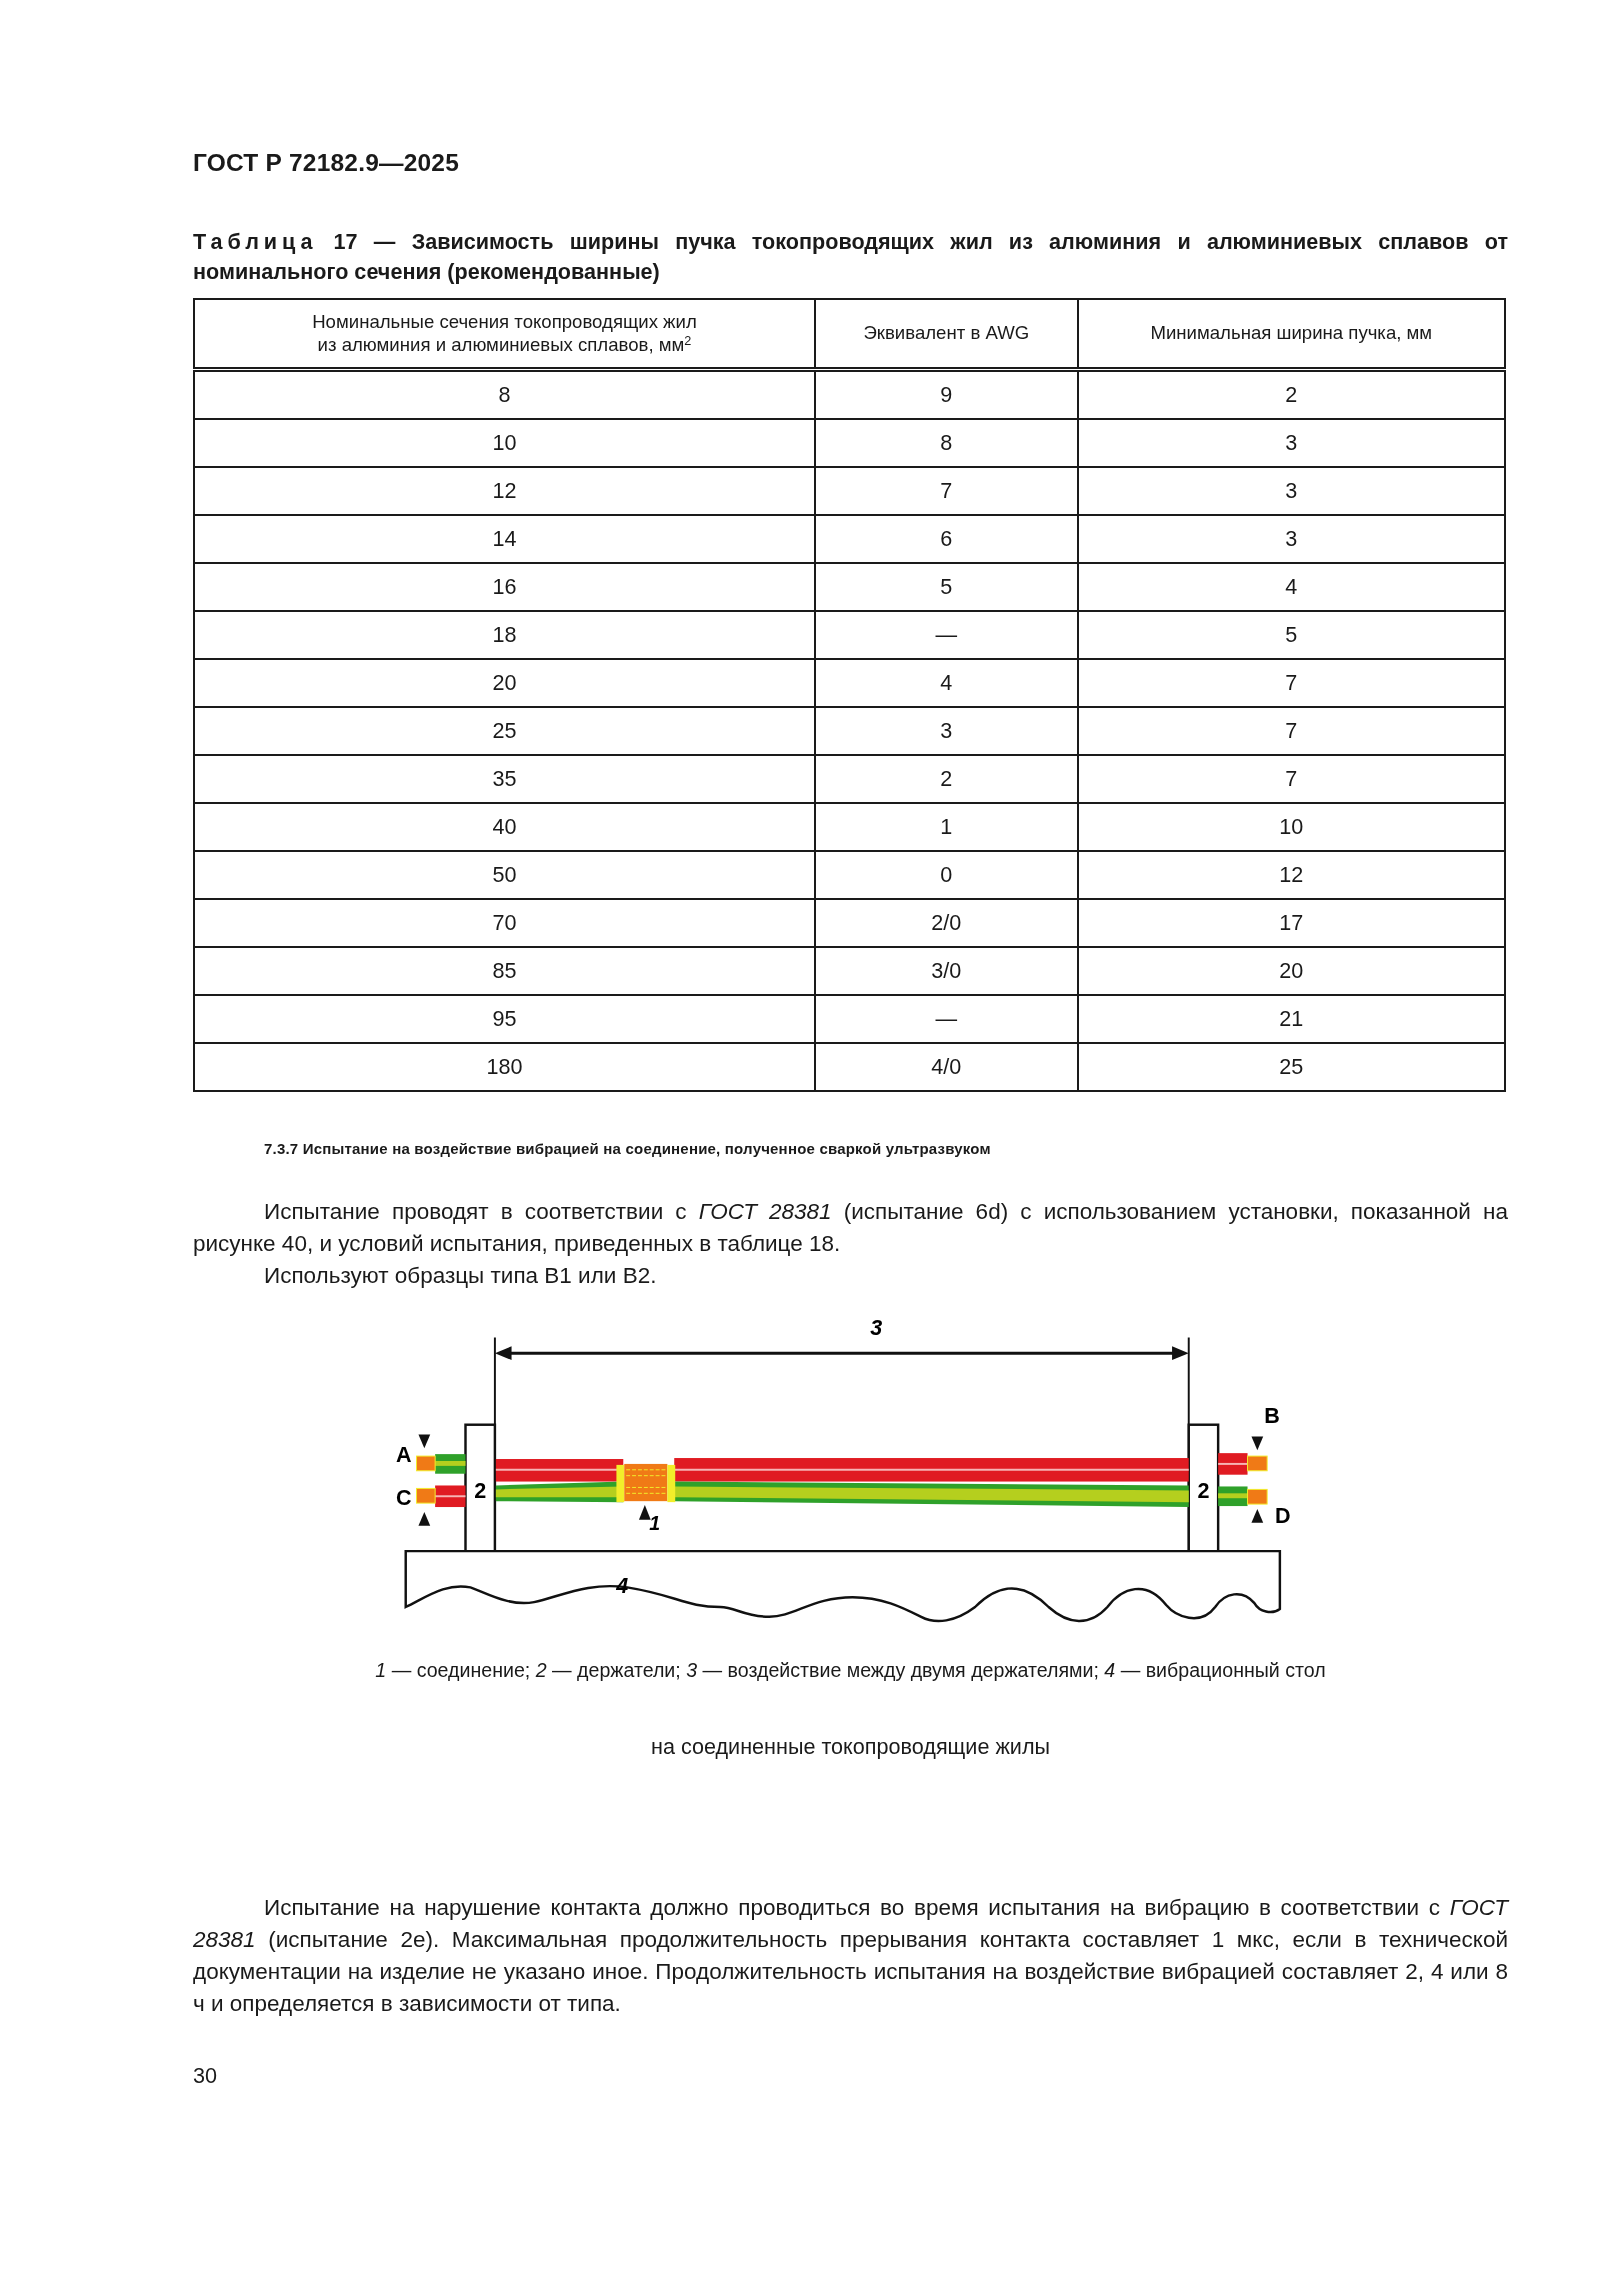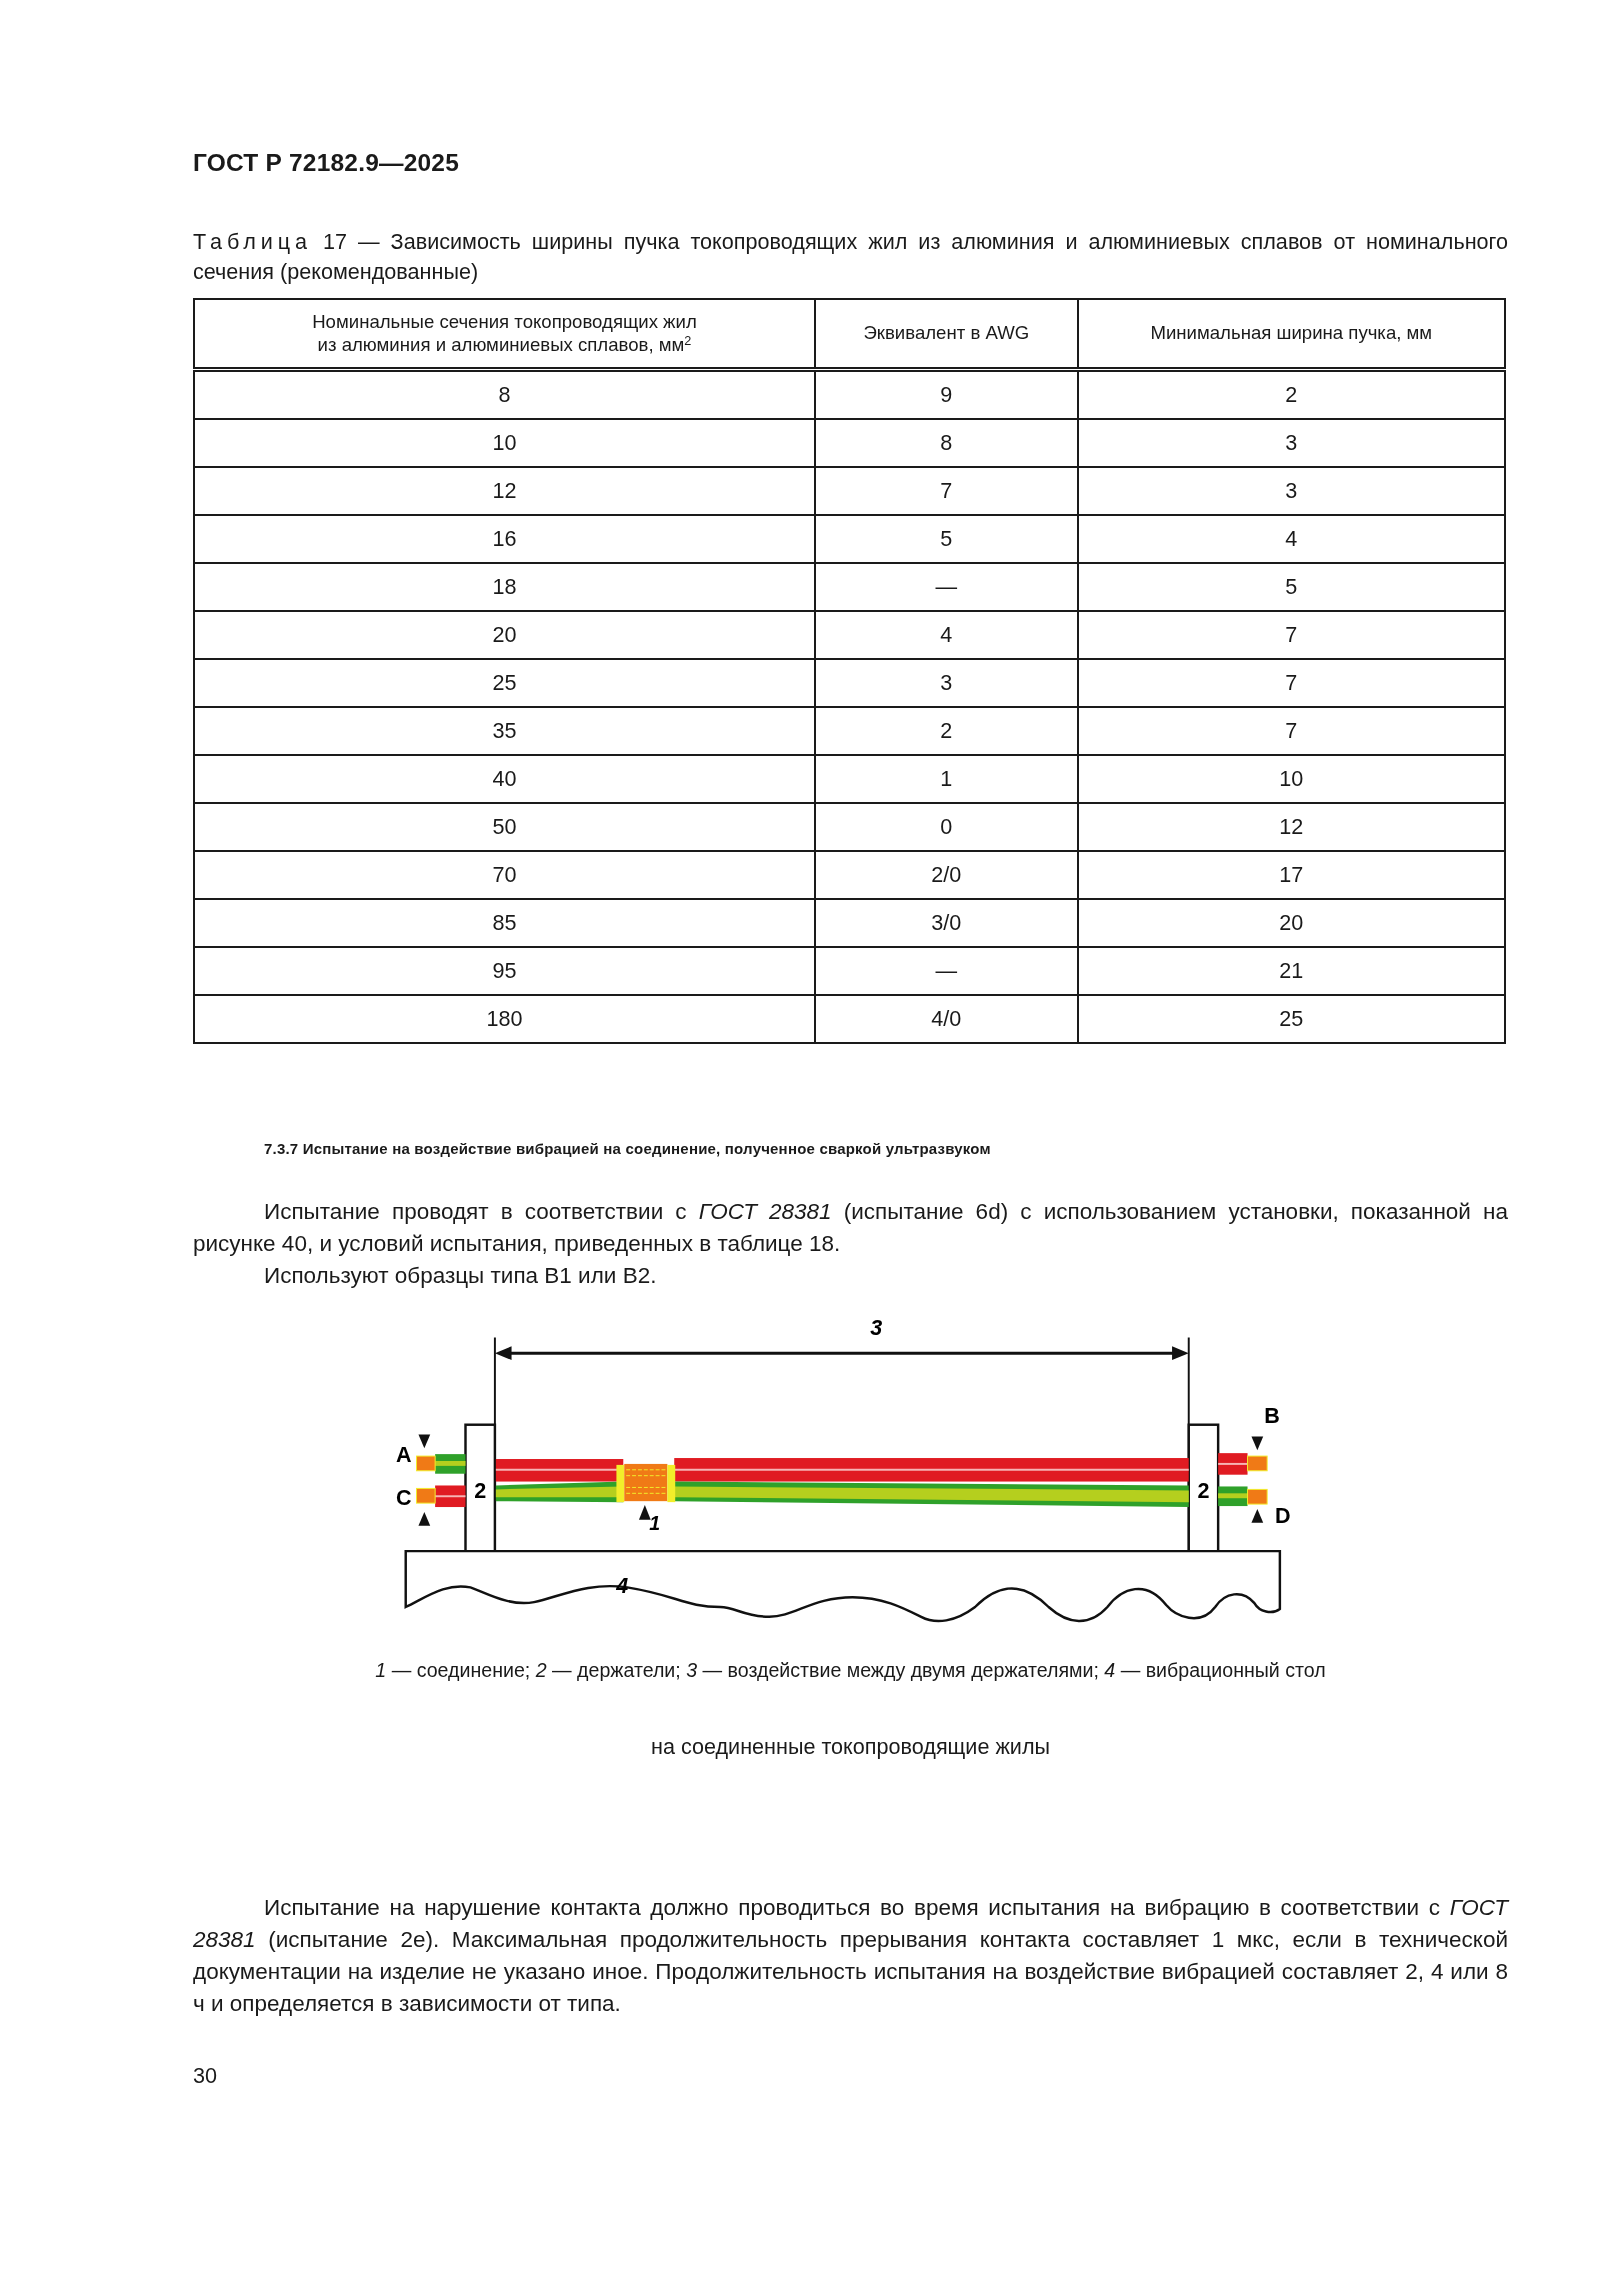--- a/index.html
+++ b/index.html
@@ -1,20 +1,20 @@
 <!DOCTYPE html>
 <html><head>
 <meta charset="utf-8">
 <style>
   html, body { margin:0; padding:0; background:#ffffff; }
   body { width:1621px; height:2293px; position:relative; overflow:hidden;
          font-family:"Liberation Sans", sans-serif; color:#1a1a1a; }
   .abs { position:absolute; }
   .doc-id { left:193px; top:149px; font-size:24.5px; font-weight:bold; letter-spacing:0.2px; }
-  .table-caption { left:193px; top:227px; width:1315px; font-size:21.6px; line-height:30px; text-align:justify; text-align-last:left; }
+  .table-caption { left:193px; top:227px; width:1315px; font-size:21.6px; line-height:30px; text-align:justify; text-align-last:left;font-weight:bold; }
   .table-caption .sp { letter-spacing:4.9px; }
 
   table.gt { position:absolute; left:193px; top:298px; width:1313px; border-collapse:collapse; font-size:21.6px; }
   table.gt th, table.gt td { border:2.5px solid #1a1a1a; text-align:center; vertical-align:middle; padding:0; }
   table.gt th { font-weight:normal; font-size:18.6px; line-height:22.5px; height:67px; }
   table.gt thead tr th { border-bottom:5.9px double #1a1a1a; }
   table.gt td { height:46px; }
   table.gt col.c1 { width:622px; }
   table.gt col.c2 { width:263px; }
   table.gt col.c3 { width:428px; }
@@ -65,20 +65,25 @@
         <td>10</td>
         <td>8</td>
         <td>3</td>
       </tr>
       <tr>
         <td>12</td>
         <td>7</td>
         <td>3</td>
       </tr>
       <tr>
+        <td>14</td>
+        <td>6</td>
+        <td>3</td>
+      </tr>
+      <tr>
         <td>16</td>
         <td>5</td>
         <td>4</td>
       </tr>
       <tr>
         <td>18</td>
         <td>—</td>
         <td>5</td>
       </tr>
       <tr>

